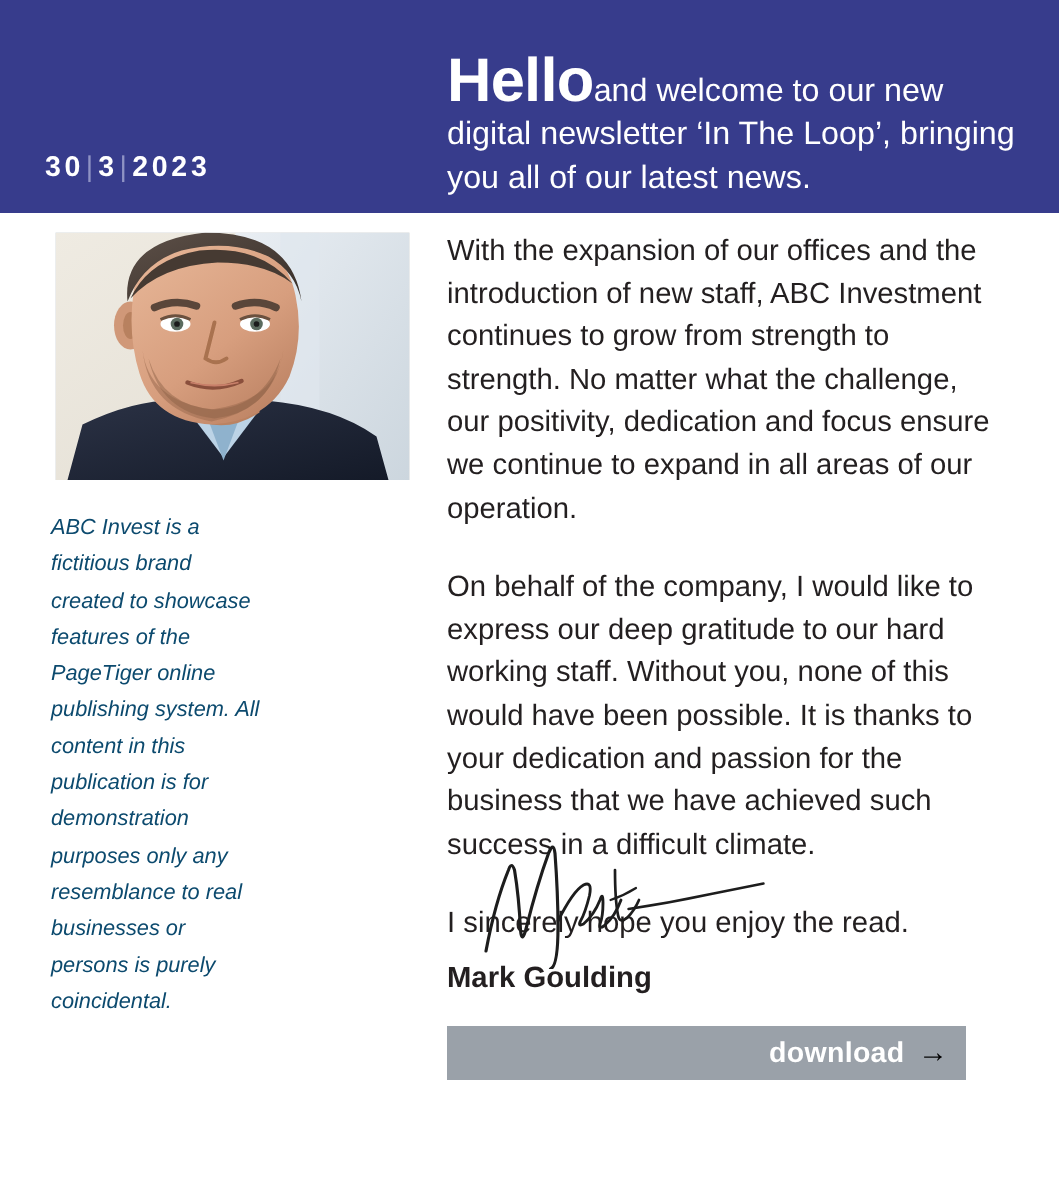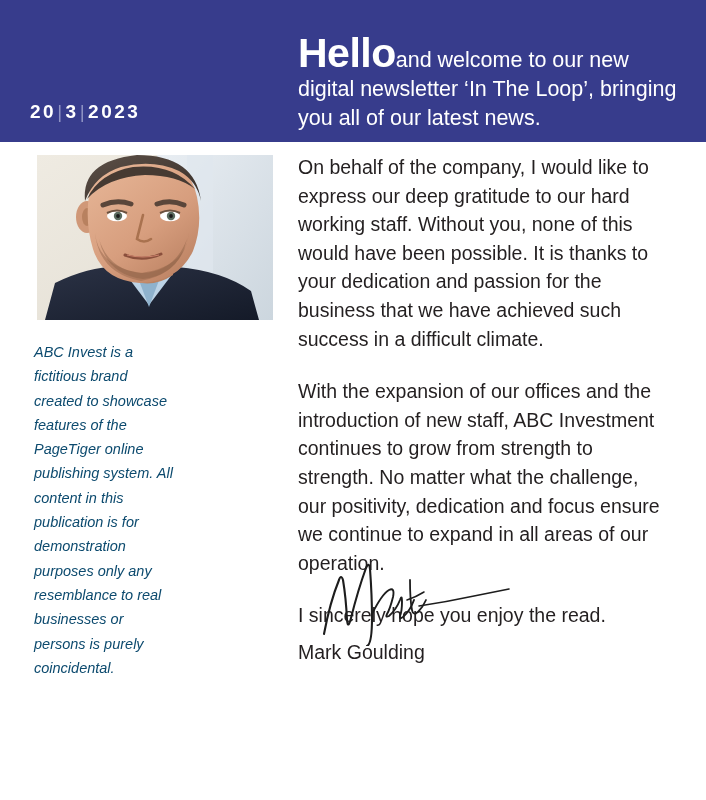--- a/index.html
+++ b/index.html
@@ -119,21 +119,21 @@
     top: 0;
     width: 210px;
     height: 90px;
   }
   .signature-name {
     position: absolute;
     left: 0;
     top: 84px;
     color: #231f20;
     font-size: 19.5px;
-    font-weight: 400;
+    font-weight: 700;
     line-height: 24px;
     white-space: nowrap;
   }
 
   
   .download-btn {
     position: absolute;
     left: 298px;
     top: 684px;
     width: 346px;
@@ -164,21 +164,21 @@
   }
 </style>
 </head>
 <body>
 
 <div class="page">
 
   <div class="header-band">
 
     <div class="header-date">
-      <span>20</span><span class="sep">|</span><span>3</span><span class="sep">|</span><span>2023</span>
+      <span>30</span><span class="sep">|</span><span>3</span><span class="sep">|</span><span>2023</span>
     </div>
 
     <div class="header-copy">
       <span class="hello">Hello</span><span>and welcome to our new digital newsletter ‘In The Loop’, bringing you all of our latest news.</span>
     </div>
 
   </div>
 
   <div class="portrait">
     <svg width="236" height="165" viewBox="0 0 236 165" xmlns="http://www.w3.org/2000/svg" aria-hidden="true">
@@ -248,34 +248,38 @@
 
         <path d="M88 100 Q106 107 124 99" stroke="#8a4f3c" stroke-width="3" fill="none" stroke-linecap="round"></path>
         <path d="M90 100 Q106 104 122 100" stroke="#c9806a" stroke-width="1.2" fill="none"></path>
       </g>
     </svg>
   </div>
 
   <div class="disclaimer">ABC Invest is a fictitious brand created to showcase features of the PageTiger online publishing system. All content in this publication is for demonstration purposes only any resemblance to real businesses or persons is purely coincidental.</div>
 
   <div class="body-col">
+    <p>With the expansion of our offices and the introduction of new staff, ABC Investment continues to grow from strength to strength. No matter what the challenge, our positivity, dedication and focus ensure we continue to expand in all areas of our operation.</p>
     <p>On behalf of the company, I would like to express our deep gratitude to our hard working staff. Without you, none of this would have been possible. It is thanks to your dedication and passion for the business that we have achieved such success in a difficult climate.</p>
-    <p>With the expansion of our offices and the introduction of new staff, ABC Investment continues to grow from strength to strength. No matter what the challenge, our positivity, dedication and focus ensure we continue to expand in all areas of our operation.</p>
     <p class="last">I sincerely hope you enjoy the read.</p>
   </div>
 
   <div class="signature-block">
     <div class="signature-mark">
       <svg width="210" height="90" viewBox="0 0 210 90" xmlns="http://www.w3.org/2000/svg" aria-hidden="true">
         <g fill="none" stroke="#1d1d1d" stroke-linecap="round" stroke-linejoin="round">
           <path d="M18 78 Q24 46 33 24 Q35 18 37 24 Q40 42 41 64 Q42 74 45 62 Q52 34 60 12 Q63 5 64 13 Q66 40 66 62 Q66 88 61 90" stroke-width="2.1"></path>
           <path d="M66 58 Q76 38 83 34 Q89 31 87 41 Q84 53 81 58 Q79 62 83 60 Q90 54 94 44 Q96 38 96 46 Q96 55 94 60 Q93 64 97 61 Q104 55 108 44" stroke-width="1.9"></path>
           <path d="M104 24 Q104 44 106 54 Q107 60 112 56 Q117 51 120 44" stroke-width="1.8"></path>
           <path d="M101 44 Q110 41 118 36" stroke-width="1.5"></path>
           <path d="M113 50 Q140 46 168 40 Q188 36 203 33" stroke-width="1.6"></path>
         </g>
       </svg>
     </div>
     <div class="signature-name">Mark Goulding</div>
   </div>
 
+  <div class="download-btn">
+    <span class="download-label">download</span>
+    <span class="download-arrow">→</span>
+  </div>
 
 </div>
 
 </body></html>

